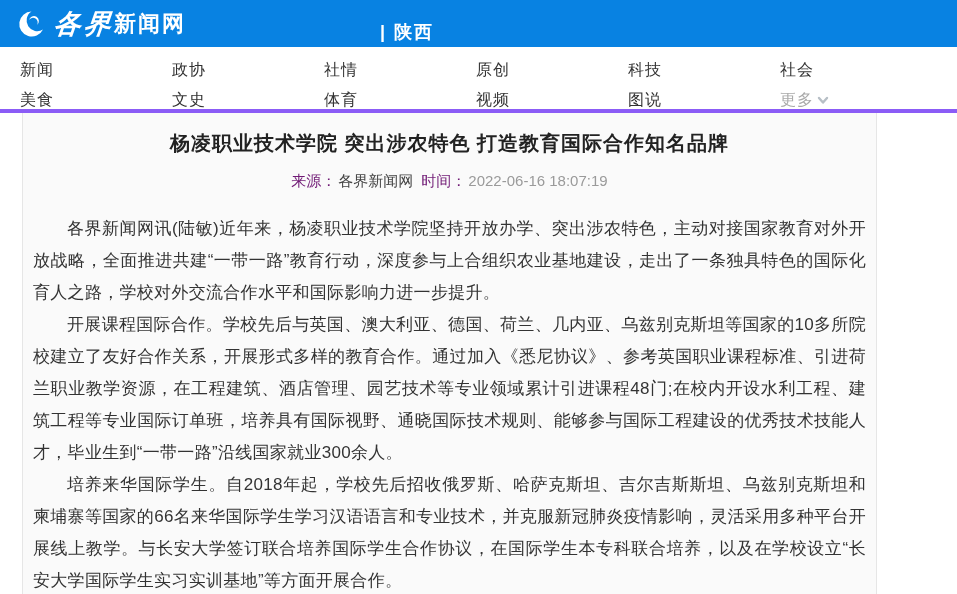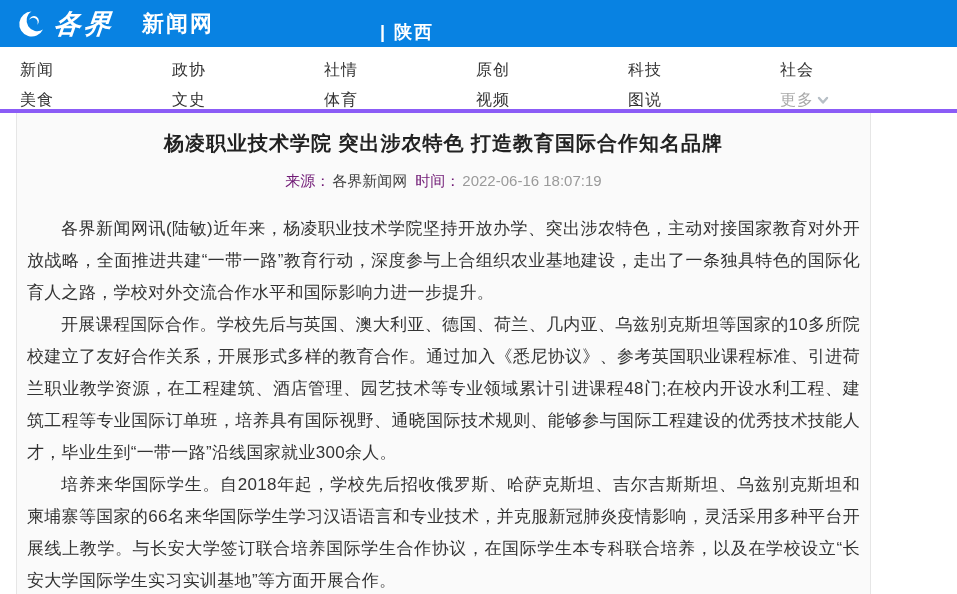--- a/index.html
+++ b/index.html
@@ -10,38 +10,38 @@
   .topbar {
     width: 957px; height: 47px; background: #0882e2;
     display: flex; align-items: center; position: relative;
   }
   .logo { display: flex; align-items: center; margin-left: 16px; cursor: pointer; }
   .logo-icon { width: 34px; height: 34px; display: block; }
   .brand-script {
     color: #fff; font-size: 27px; font-weight: bold; font-style: italic;
     letter-spacing: 3px; margin-left: 4px; transform: skewX(-6deg);
   }
-  .brand-text { color: #fff; font-size: 22px; font-weight: bold; margin-left: 28px; letter-spacing: 2px; }
+  .brand-text { color: #fff; font-size: 22px; font-weight: bold; margin-left: 0; letter-spacing: 2px; }
   .region { position: absolute; left: 380px; top: 0; height: 63px; display: flex; align-items: center;
     color: #fff; font-size: 18px; font-weight: bold; letter-spacing: 2px; cursor: pointer; }
 
   
   .nav { width: 957px; height: 66px; background: #fff; border-bottom: 4px solid #8b5cf6;
     padding: 11px 0 0 20px; }
   .nav-row { display: flex; height: 24px; margin-bottom: 6px; }
   .nav-item {
     width: 152px; font-size: 16px; color: #333; text-decoration: none;
     letter-spacing: 1px; cursor: pointer; display: inline-flex; align-items: center;
   }
   .nav-item.more { color: #a9a9a9; }
   .chevron-down { margin-left: 3px; display: inline-flex; align-items: center; }
 
   
   .content {
-    margin: 0 16px; width: 855px; height: 481px;
+    margin: 0 22px; width: 855px; height: 481px;
     background: #fafafa; border-left: 1px solid #e6e6e6; border-right: 1px solid #e6e6e6;
     padding: 17px 4px 0 4px; overflow: hidden;
   }
   .article-title {
     text-align: center; font-size: 20px; font-weight: bold; color: #222;
     letter-spacing: 1px; margin: 0 40px 16px 40px; line-height: 26px;
   }
   .article-meta { text-align: center; font-size: 15px; color: #9a9a9a; margin-bottom: 22px; }
   .article-meta .src-label, .article-meta .time-label { color: #701a75; }
   .article-meta .src-value { color: #444; margin: 0 8px 0 2px; }

